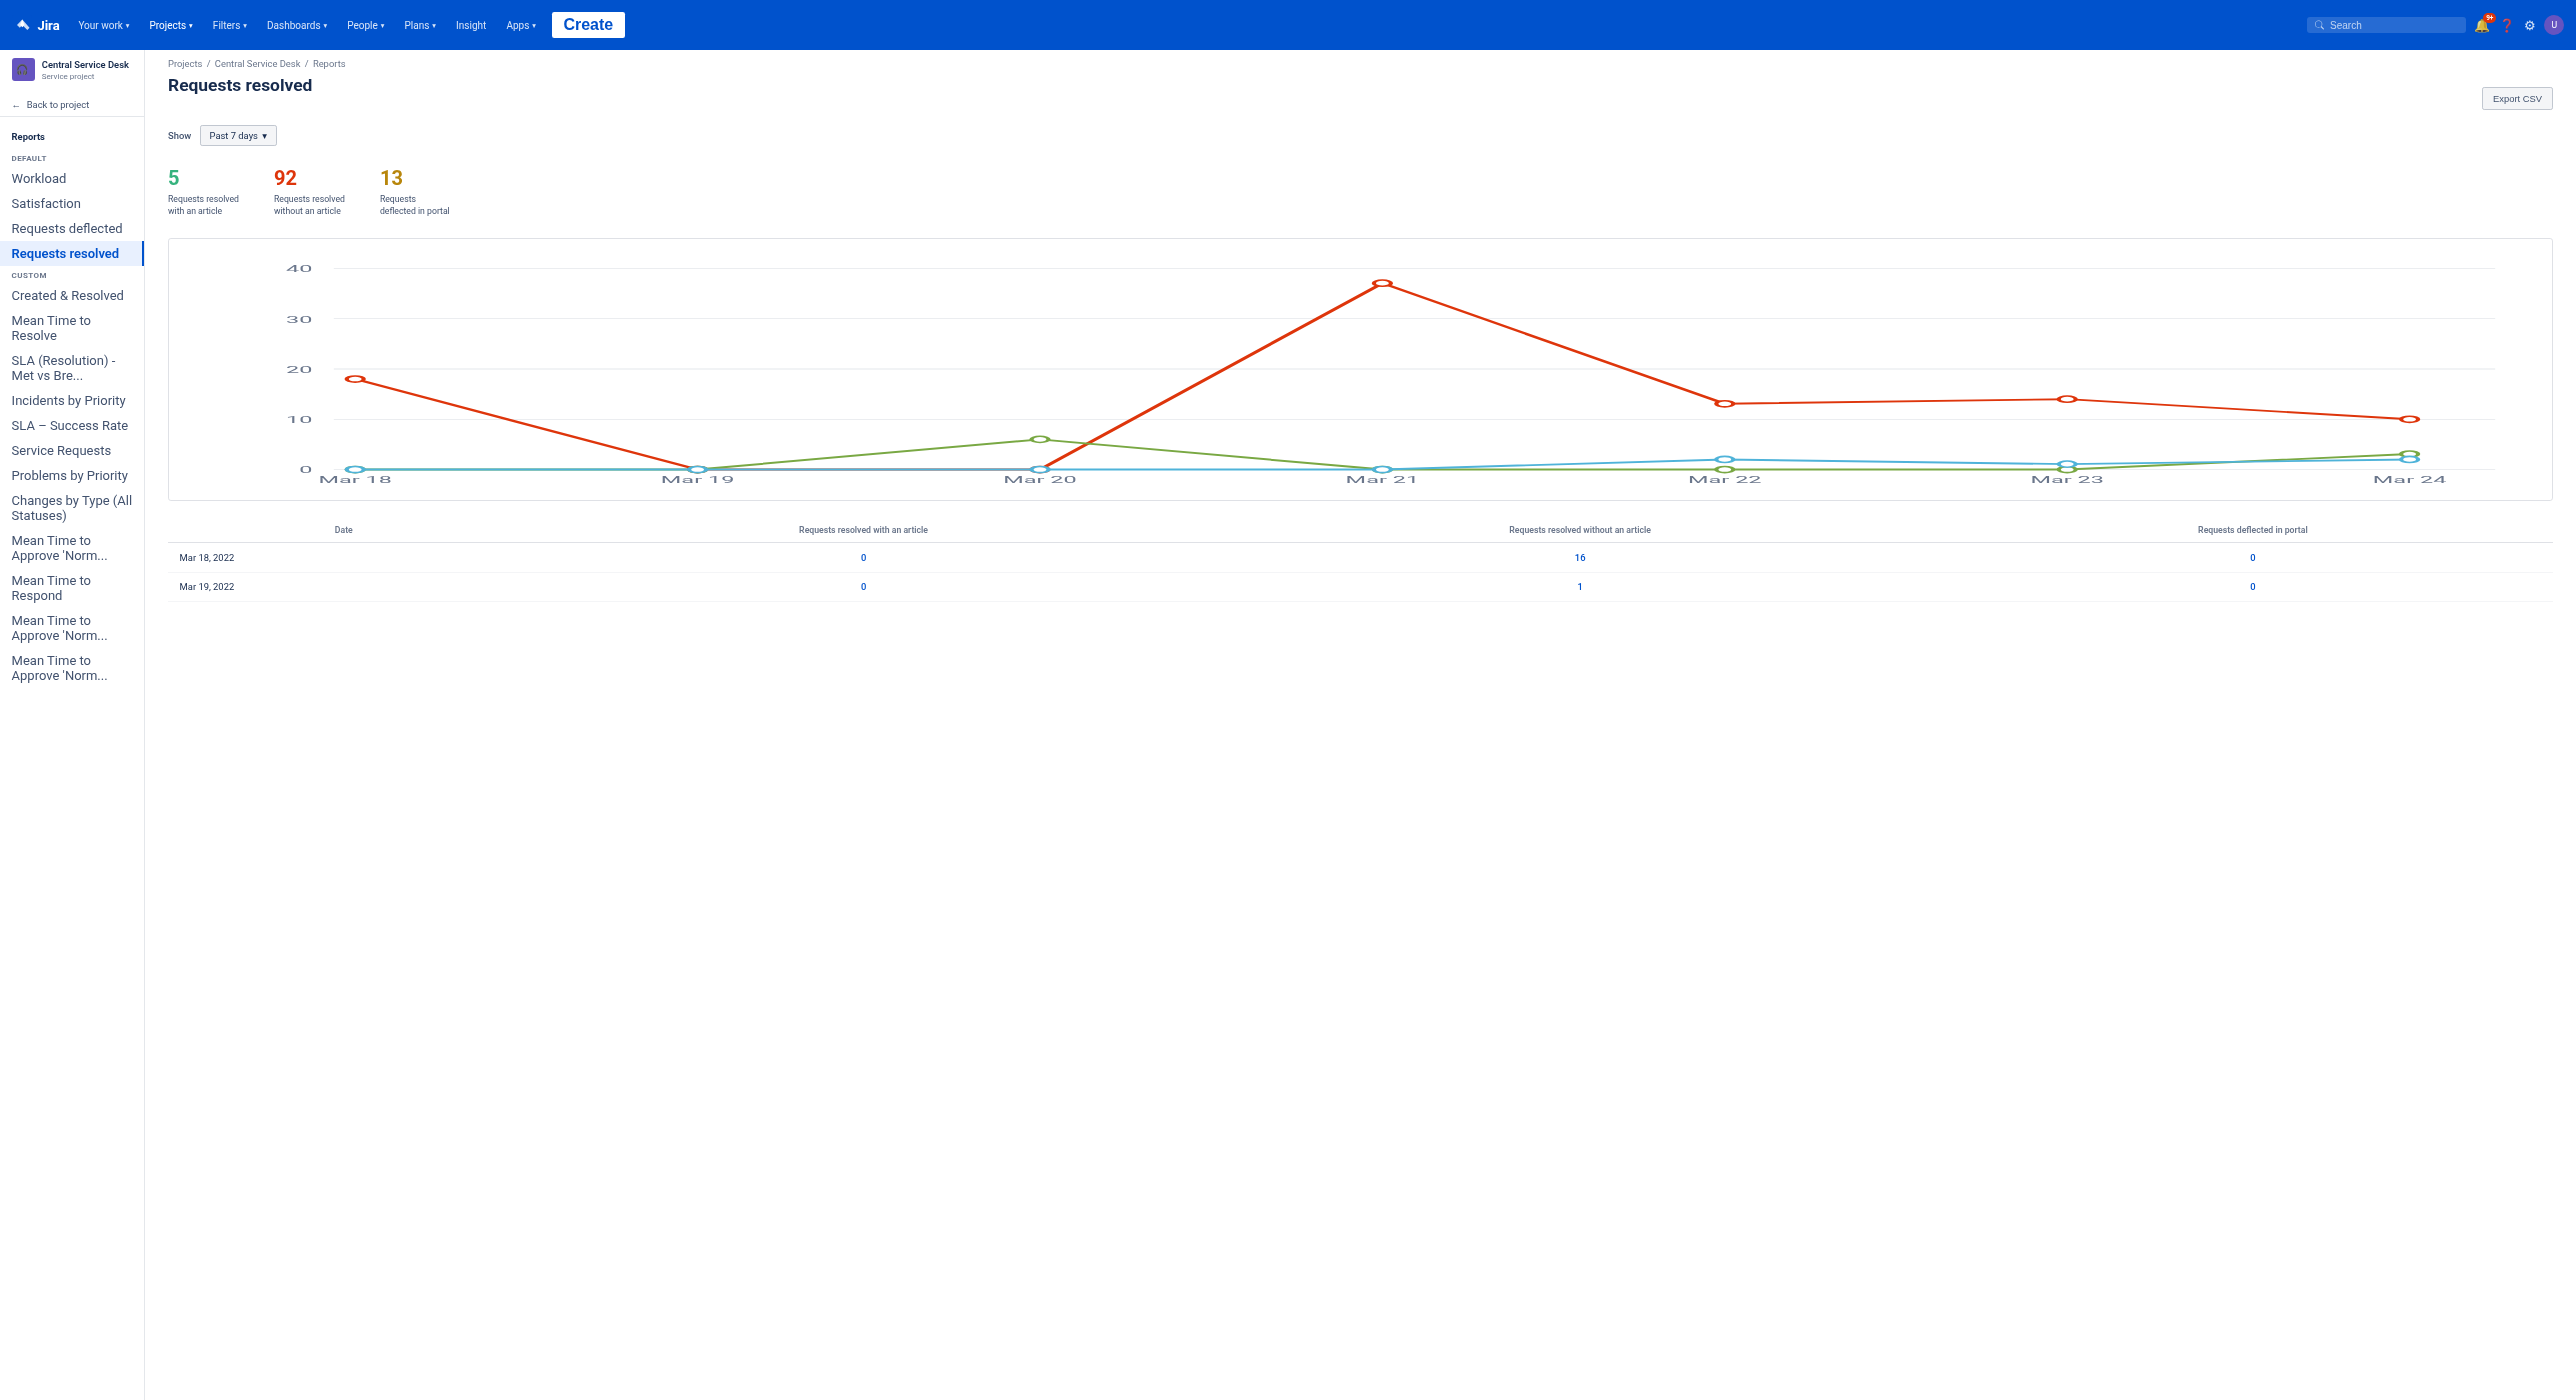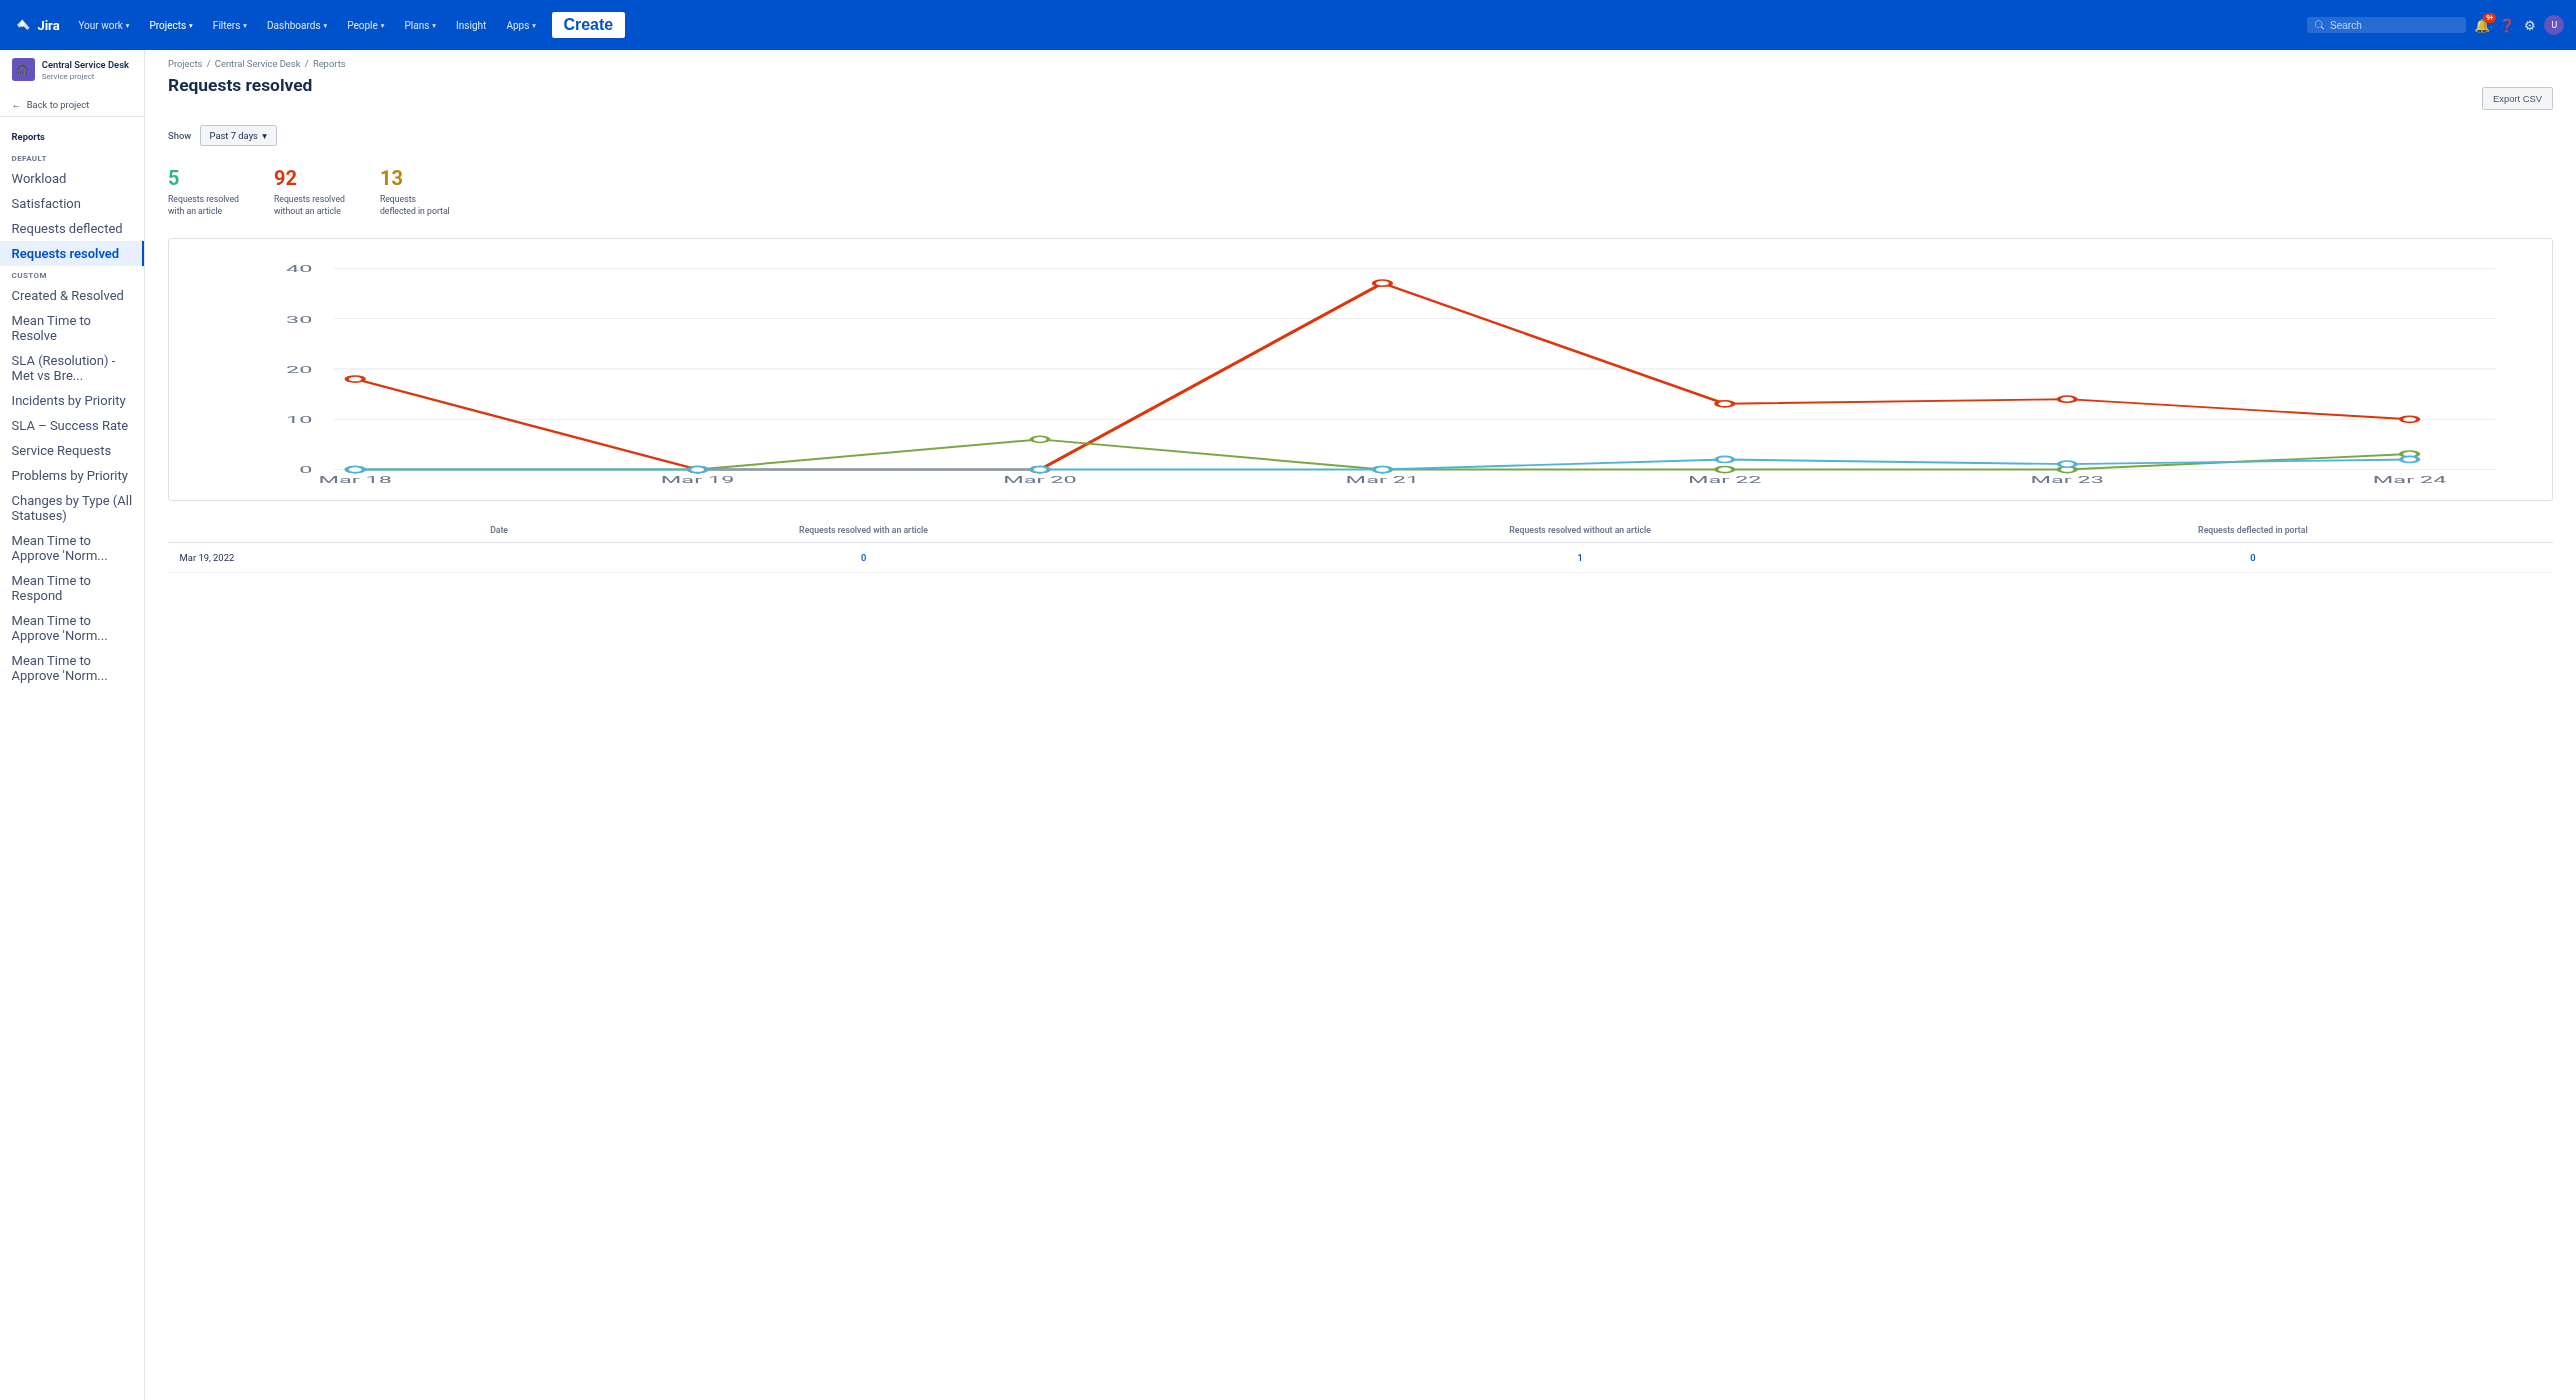--- a/index.html
+++ b/index.html
@@ -69,21 +69,21 @@
     .stat-number.olive { color: #b8860b; }
     .stat-label { font-size: 8.7px; color: #42526e; line-height: 1.4; }
 
     
     .chart-container { border: 0.7px solid #dfe1e6; border-radius: 2.9px; padding: 14.5px; margin-bottom: 17.4px; background: #fff; }
     .chart-area { position: relative; height: 232px; }
     svg.chart-svg { width: 100%; height: 100%; overflow: visible; }
 
     
     .data-table { width: 100%; border-collapse: collapse; }
-    .data-table th { font-size: 8.7px; font-weight: 600; color: #6b778c; text-align: right; padding: 7.2px 11.6px; border-bottom: 1.4px solid #dfe1e6; background: #fff; }
+    .data-table th { font-size: 8.7px; font-weight: 600; color: #6b778c; text-align: center; padding: 7.2px 11.6px; border-bottom: 1.4px solid #dfe1e6; background: #fff; }
     .data-table th.center { text-align: center; }
     .data-table td { font-size: 9.4px; padding: 8.7px 11.6px; border-bottom: 0.7px solid #f4f5f7; color: #172b4d; }
     .data-table td.center { text-align: center; color: #0052cc; font-weight: 500; }
 
     
     .y-label { font-size: 11px; fill: #6b778c; }
     .x-label { font-size: 11px; fill: #6b778c; }
     .grid-line { stroke: #e4e7eb; stroke-width: 1; }
   </style>
 </head>
@@ -323,20 +323,26 @@
       <thead>
         <tr>
           <th>Date</th>
           <th class="center">Requests resolved with an article</th>
           <th class="center">Requests resolved without an article</th>
           <th class="center">Requests deflected in portal</th>
         </tr>
       </thead>
       <tbody>
         <tr class="table-row">
+          <td>Mar 18, 2022</td>
+          <td class="center">0</td>
+          <td class="center">16</td>
+          <td class="center">0</td>
+        </tr>
+        <tr class="table-row">
           <td>Mar 19, 2022</td>
           <td class="center">0</td>
           <td class="center">1</td>
           <td class="center">0</td>
         </tr>
       </tbody>
     </table>
 
   </main>
 </div>

